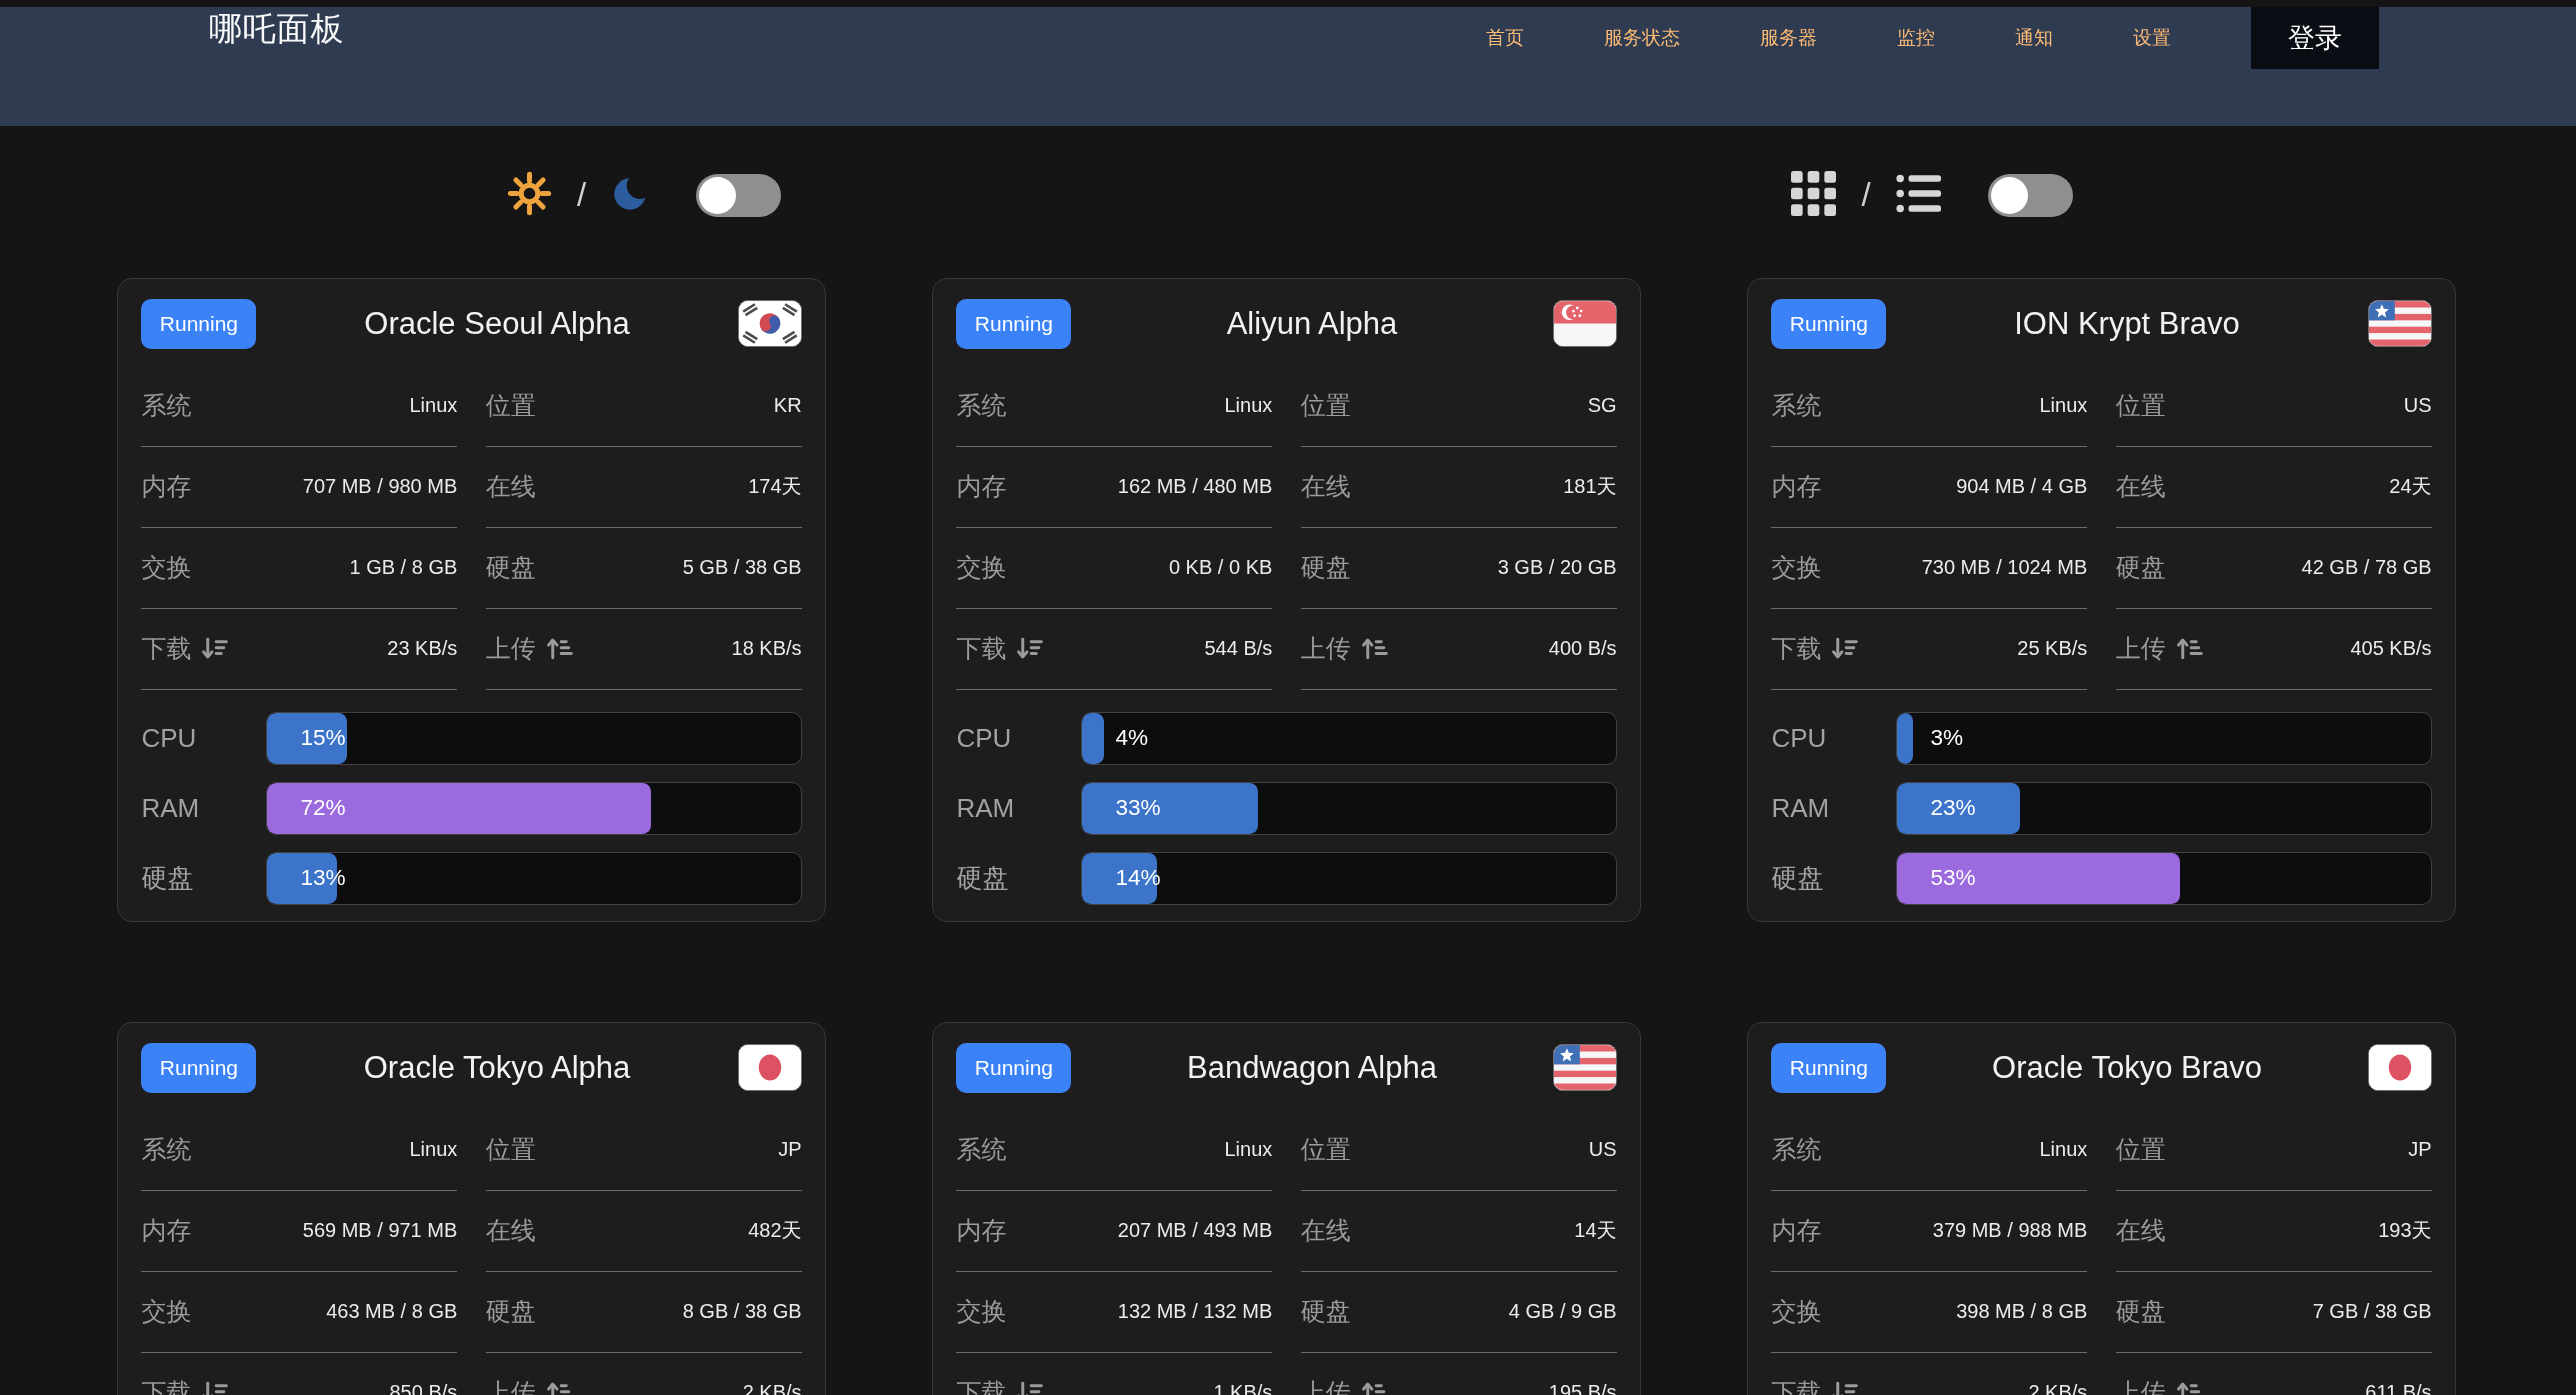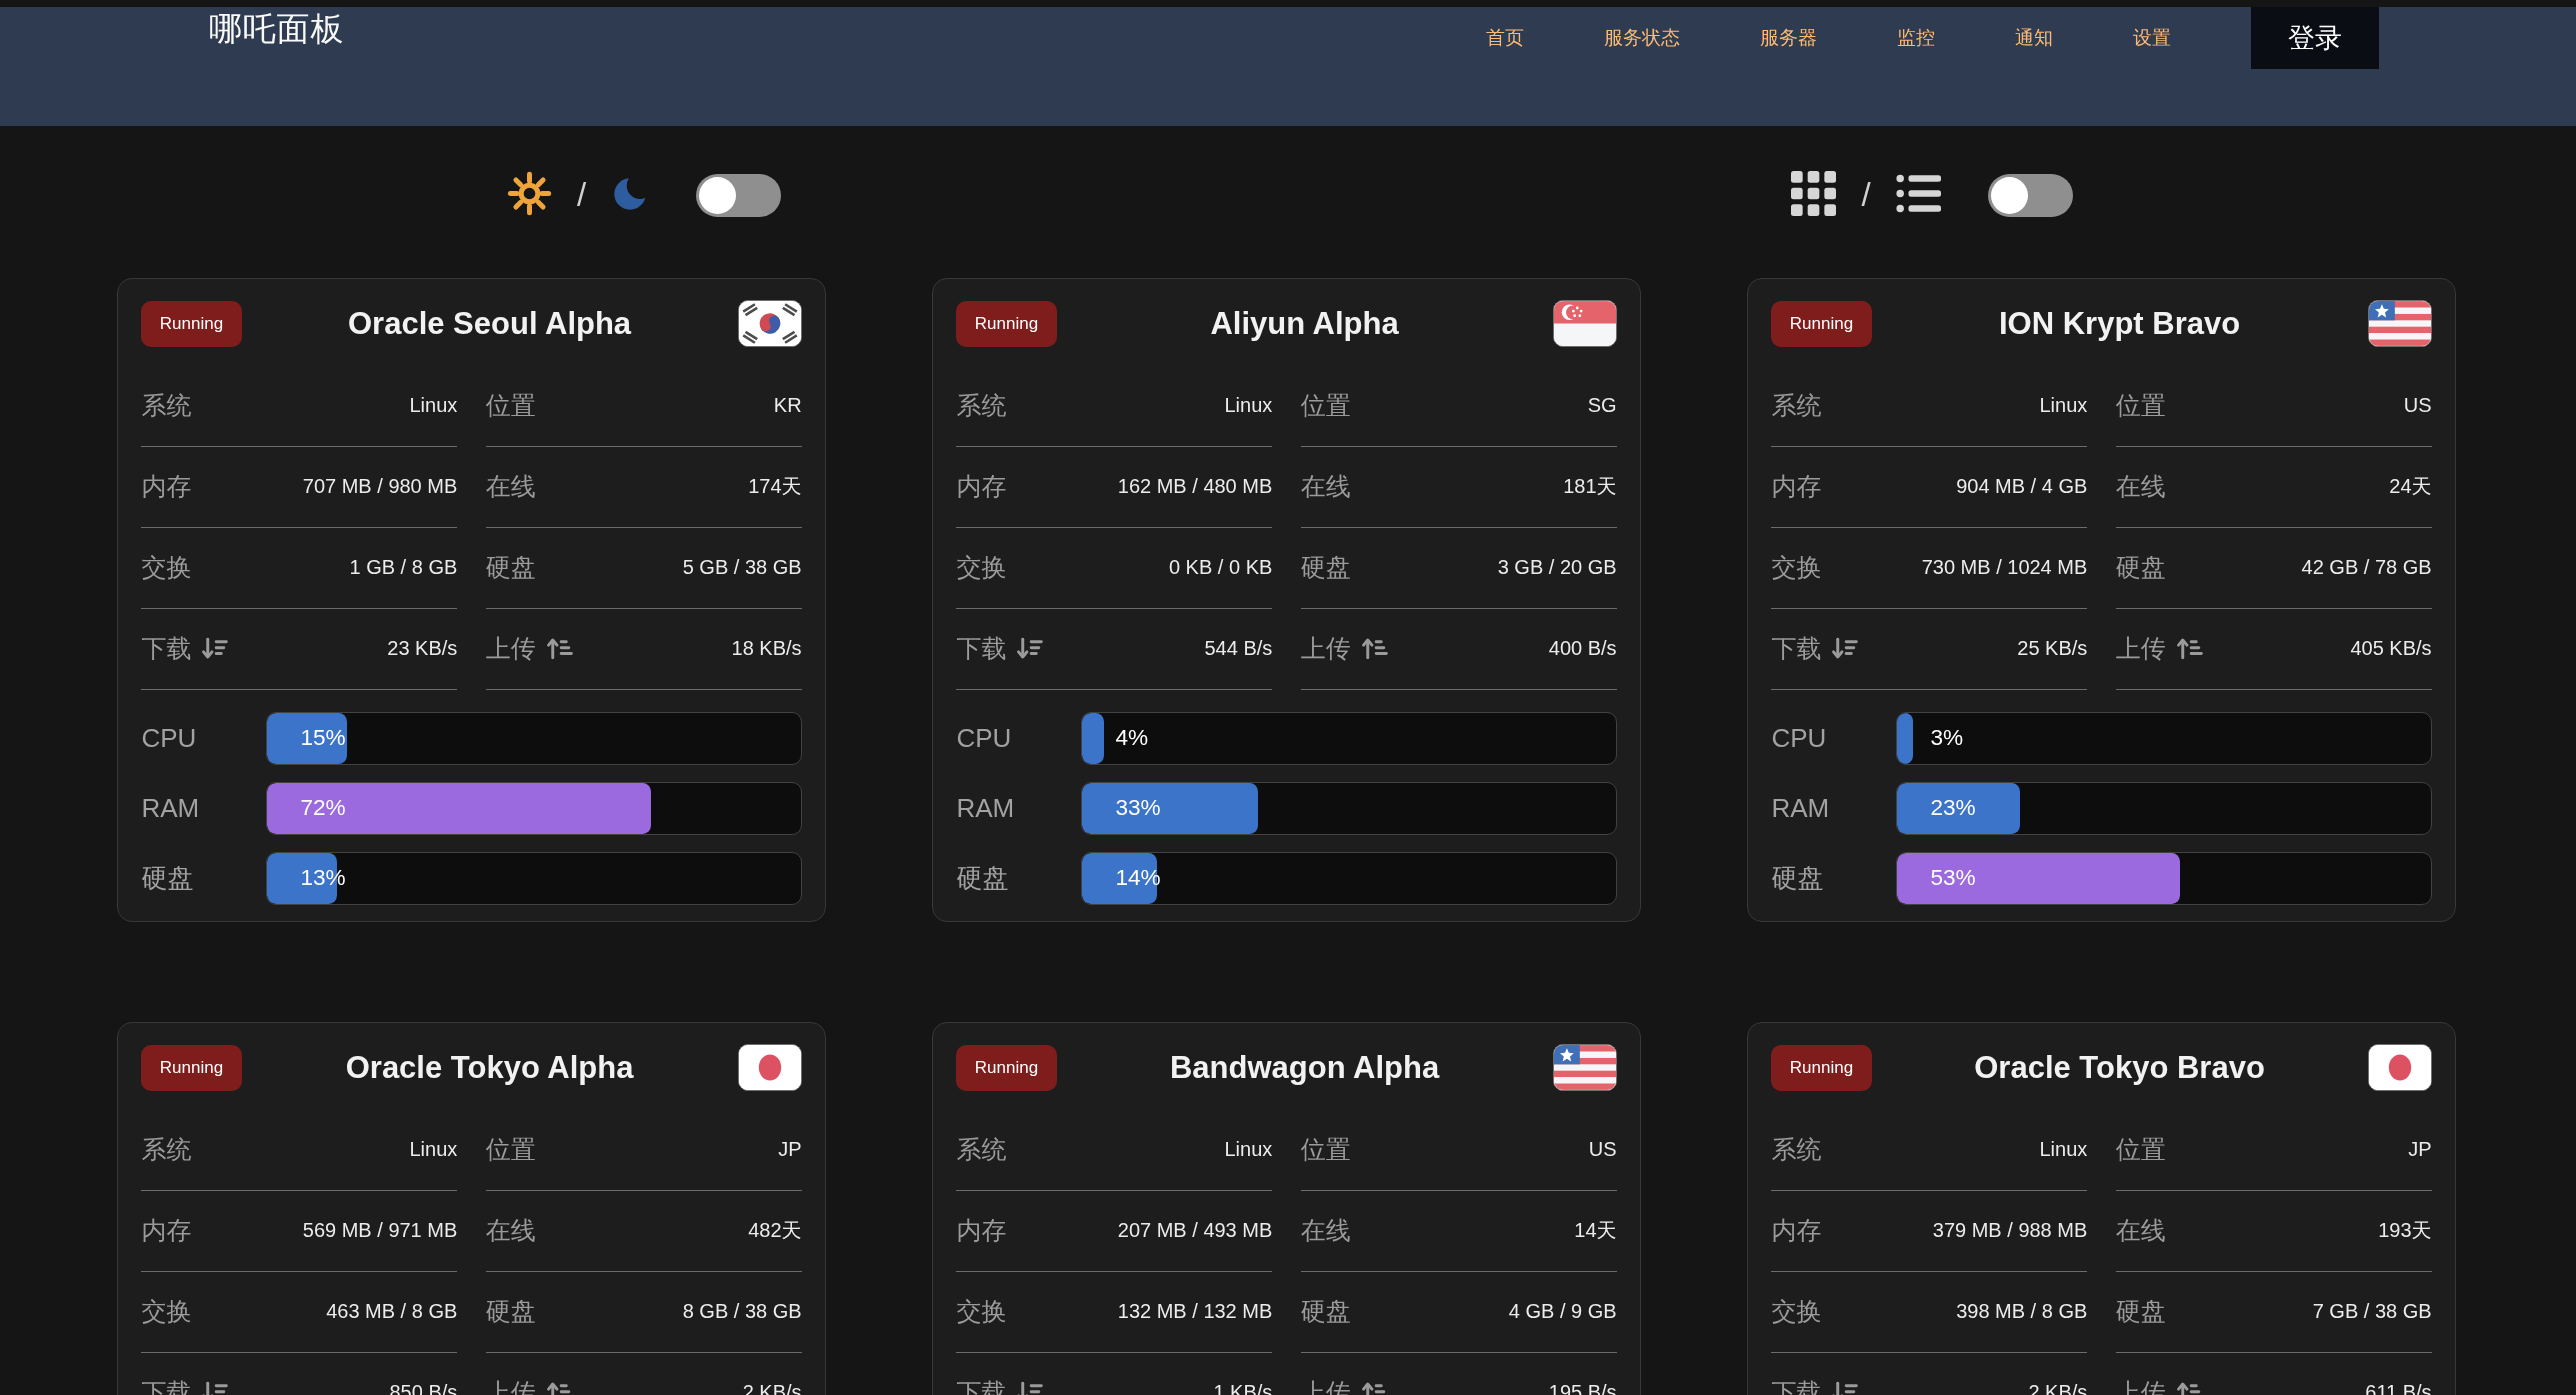--- a/index.html
+++ b/index.html
@@ -30,22 +30,22 @@
     display:grid; grid-template-columns:repeat(3,709px);
     column-gap:106px; row-gap:100px;
     padding:0 117px; margin-top:60px;
   }
   .card {
     height:644px; background:#1d1d1d;
     border:1.7px solid #383838; border-radius:15px;
     padding:0 23.4px; overflow:hidden; cursor:pointer;
   }
   .card-header { height:84px; display:flex; align-items:center; margin-top:3.3px; }
-  .badge { background:#7f1d1d; color:#fff; font-size:17px; line-height:1; padding:14.2px 18.4px; border-radius:10px; flex:0 0 auto; }
-  .card-title { flex:1; text-align:center; font-size:31px; font-weight:700; color:#f2f2f2; }
+  .badge { background:#3b82f6; color:#fff; font-size:21px; line-height:1; padding:14.2px 18.4px; border-radius:10px; flex:0 0 auto; }
+  .card-title { flex:1; text-align:center; font-size:31px; font-weight:400; color:#f2f2f2; }
   .flag { width:64px; height:47px; border-radius:10px; border:1.7px solid #6f6f6f; overflow:hidden; background:#fff; flex:0 0 auto; }
   .flag svg { display:block; width:100%; height:100%; }
 
   .stat-row { display:flex; height:81px; }
   .cell { flex:1; display:flex; align-items:center; border-bottom:1.7px solid #6c6c6c; min-width:0; }
   .cell.left  { margin-right:14.2px; }
   .cell.right { margin-left:14.2px; }
   .lab { color:#9b9b9b; font-size:25px; display:flex; align-items:center; gap:10px; white-space:nowrap; }
   .val { margin-left:auto; color:#ececec; font-size:20px; white-space:nowrap; }
   .net-icon { flex:0 0 auto; }

